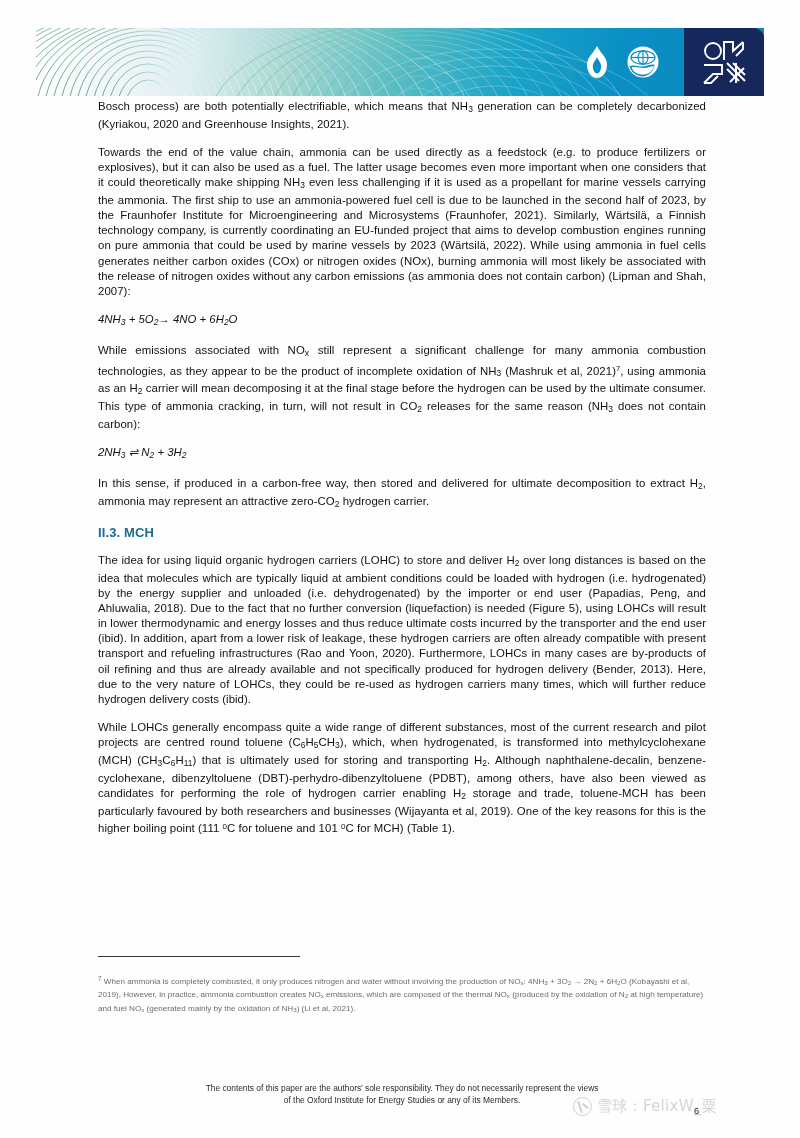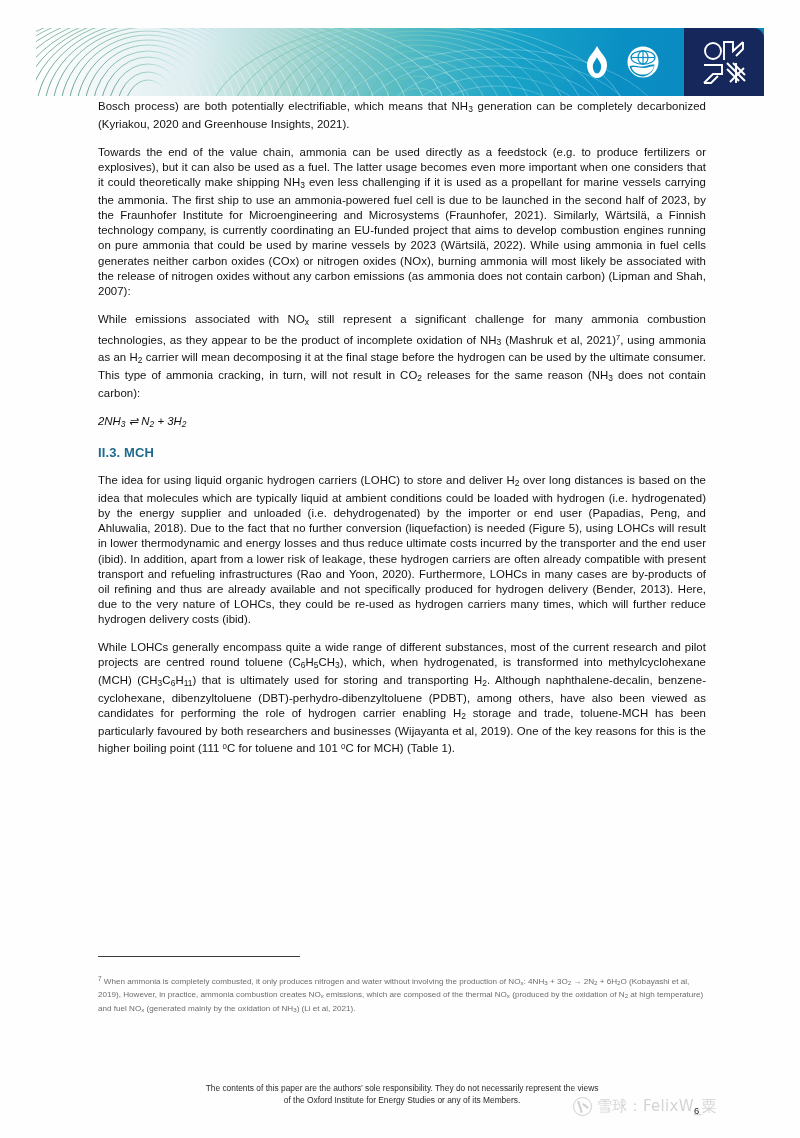--- a/index.html
+++ b/index.html
@@ -327,22 +327,24 @@
           </g>
         </svg>
       </div>
 
     </div>
   </div>
 
   <div class="content">
     <p class="para">Bosch process) are both potentially electrifiable, which means that NH<sub>3</sub> generation can be completely decarbonized (Kyriakou, 2020 and Greenhouse Insights, 2021).</p>
     <p class="para">Towards the end of the value chain, ammonia can be used directly as a feedstock (e.g. to produce fertilizers or explosives), but it can also be used as a fuel. The latter usage becomes even more important when one considers that it could theoretically make shipping NH<sub>3</sub> even less challenging if it is used as a propellant for marine vessels carrying the ammonia.  The first ship to use an ammonia-powered fuel cell is due to be launched in the second half of 2023, by the Fraunhofer Institute for Microengineering and Microsystems (Fraunhofer, 2021). Similarly, Wärtsilä, a Finnish technology company, is currently coordinating an EU-funded project that aims to develop combustion engines running on pure ammonia that could be used by marine vessels by 2023 (Wärtsilä, 2022). While using ammonia in fuel cells generates neither carbon oxides (COx) or nitrogen oxides (NOx), burning ammonia will most likely be associated with the release of nitrogen oxides without any carbon emissions (as ammonia does not contain carbon) (Lipman and Shah, 2007):</p>
+    <p class="equation">4NH<sub>3</sub> + 5O<sub>2</sub>→ 4NO + 6H<sub>2</sub>O</p>
     <p class="para">While emissions associated with NO<sub>x</sub> still represent a significant challenge for many ammonia combustion technologies, as they appear to be the product of incomplete oxidation of NH<sub>3</sub> (Mashruk et al, 2021)<sup class="sup-note">7</sup>, using ammonia as an H<sub>2</sub> carrier will mean decomposing it at the final stage before the hydrogen can be used by the ultimate consumer. This type of ammonia cracking, in turn, will not result in CO<sub>2</sub> releases for the same reason (NH<sub>3</sub> does not contain carbon):</p>
     <p class="equation">2NH<sub>3</sub> ⇌ N<sub>2</sub> + 3H<sub>2</sub></p>
+    <p class="para">In this sense, if produced in a carbon-free way, then stored and delivered for ultimate decomposition to extract H<sub>2</sub>, ammonia may represent an attractive zero-CO<sub>2</sub> hydrogen carrier.</p>
 
     <h2 class="section-heading">II.3. MCH</h2>
 
     <p class="para">The idea for using liquid organic hydrogen carriers (LOHC) to store and deliver H<sub>2</sub> over long distances is based on the idea that molecules which are typically liquid at ambient conditions could be loaded with hydrogen (i.e. hydrogenated) by the energy supplier and unloaded (i.e. dehydrogenated) by the importer or end user (Papadias, Peng, and Ahluwalia, 2018). Due to the fact that no further conversion (liquefaction) is needed (Figure 5), using LOHCs will result in lower thermodynamic and energy losses and thus reduce ultimate costs incurred by the transporter and the end user (ibid). In addition, apart from a lower risk of leakage, these hydrogen carriers are often already compatible with present transport and refueling infrastructures (Rao and Yoon, 2020). Furthermore, LOHCs in many cases are by-products of oil refining and thus are already available and not specifically produced for hydrogen delivery (Bender, 2013). Here, due to the very nature of LOHCs, they could be re-used as hydrogen carriers many times, which will further reduce hydrogen delivery costs (ibid).</p>
     <p class="para">While LOHCs generally encompass quite a wide range of different substances, most of the current research and pilot projects are centred round toluene (C<sub>6</sub>H<sub>5</sub>CH<sub>3</sub>), which, when hydrogenated, is transformed into methylcyclohexane (MCH) (CH<sub>3</sub>C<sub>6</sub>H<sub>11</sub>) that is ultimately used for storing and transporting H<sub>2</sub>. Although naphthalene-decalin, benzene-cyclohexane, dibenzyltoluene (DBT)-perhydro-dibenzyltoluene (PDBT), among others, have also been viewed as candidates for performing the role of hydrogen carrier enabling H<sub>2</sub> storage and trade, toluene-MCH has been particularly favoured by both researchers and businesses (Wijayanta et al, 2019). One of the key reasons for this is the higher boiling point (111 <sup>0</sup>C for toluene and 101 <sup>0</sup>C for MCH) (Table 1).</p>
   </div>
 
   <div class="footnote-zone">
     <div class="footnote-rule"></div>
     <p class="footnote-text"><sup>7</sup> When ammonia is completely combusted, it only produces nitrogen and water without involving the production of NO<sub>x</sub>: 4NH<sub>3</sub> + 3O<sub>2</sub> → 2N<sub>2</sub> + 6H<sub>2</sub>O (Kobayashi et al, 2019), However, in practice, ammonia combustion creates NO<sub>x</sub> emissions, which are composed of the thermal NO<sub>x</sub> (produced by the oxidation of N<sub>2</sub> at high temperature) and fuel NO<sub>x</sub> (generated mainly by the oxidation of NH<sub>3</sub>) (Li et al, 2021).</p>

